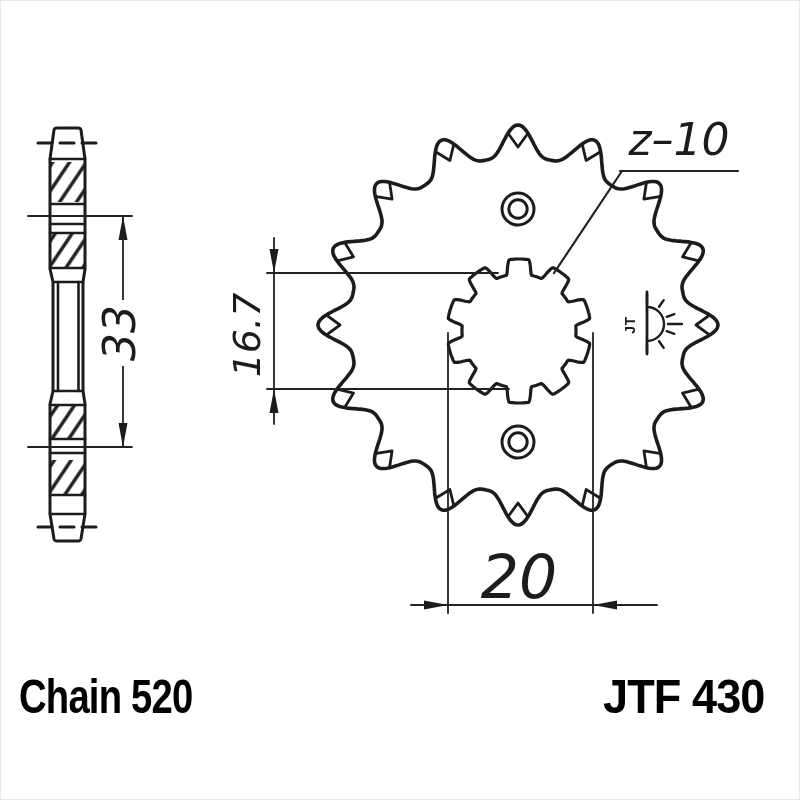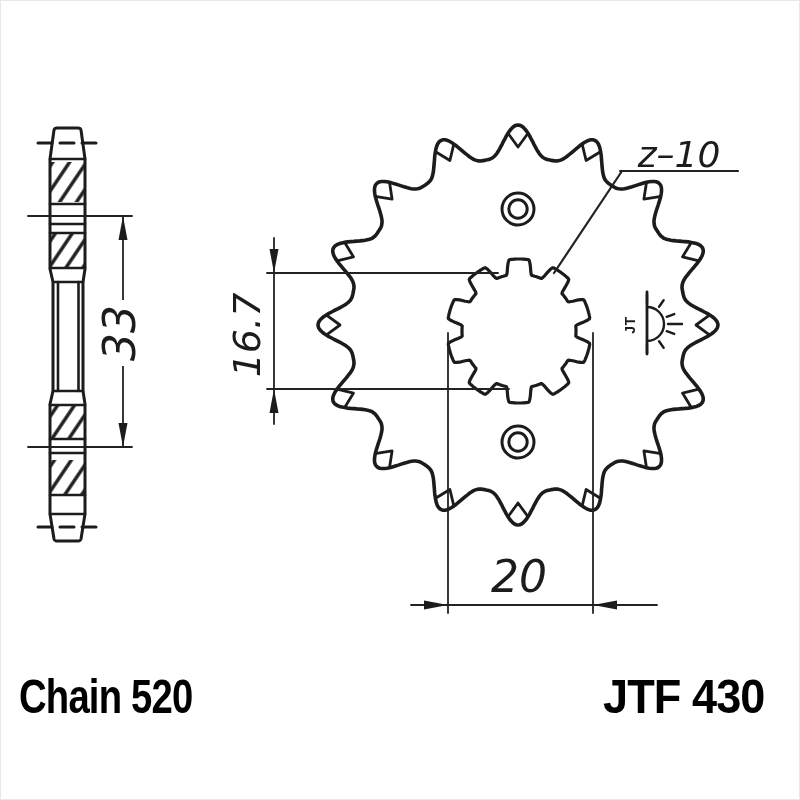--- a/index.html
+++ b/index.html
@@ -149,22 +149,22 @@
           <polygon points="447,604 423.0,608.5 423.0,599.5" fill="#1c1c1c"></polygon>
           <polygon points="592,604 616.0,599.5 616.0,608.5" fill="#1c1c1c"></polygon>
         </g>
     </g>
   </svg>
 
   <div class="dim rot bgwhite" style="left:119px;top:332px;font-size:44px;">33</div>
 
   <div class="dim rot" style="left:246px;top:334px;font-size:38px;">16.7</div>
 
-  <div class="dim" style="left:518px;top:576px;font-size:44px;">20</div>
+  <div class="dim" style="left:518px;top:576px;font-size:60px;">20</div>
 
-  <div class="dim" style="left:678px;top:154px;font-size:36px;">z–10</div>
+  <div class="dim" style="left:678px;top:139px;font-size:44px;">z–10</div>
 
   <div class="jt-mini" style="left:629px;top:324px;">JT</div>
 
   <div class="footer-label" style="left:18px;top:671px;transform:scaleX(0.78);">Chain 520</div>
 
   <div class="footer-label" style="left:602px;top:671px;transform:scaleX(0.92);">JTF 430</div>
 </div>
 
 </body></html>

